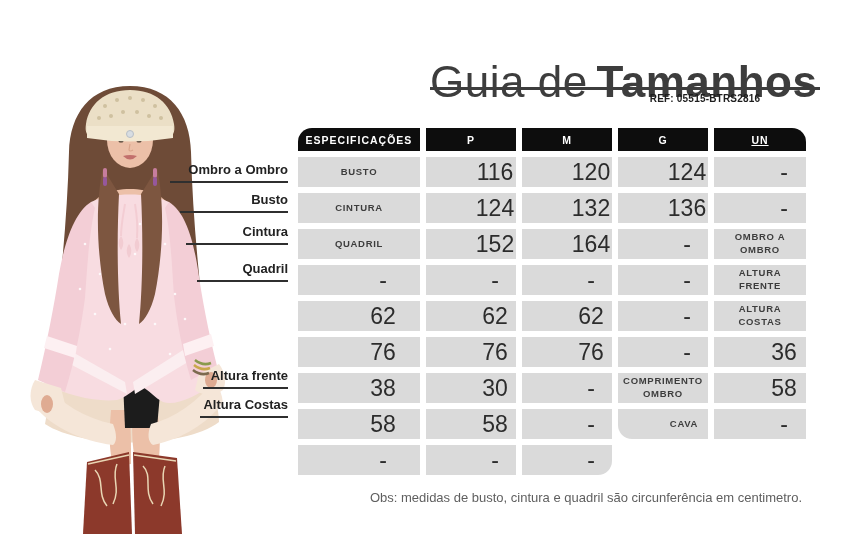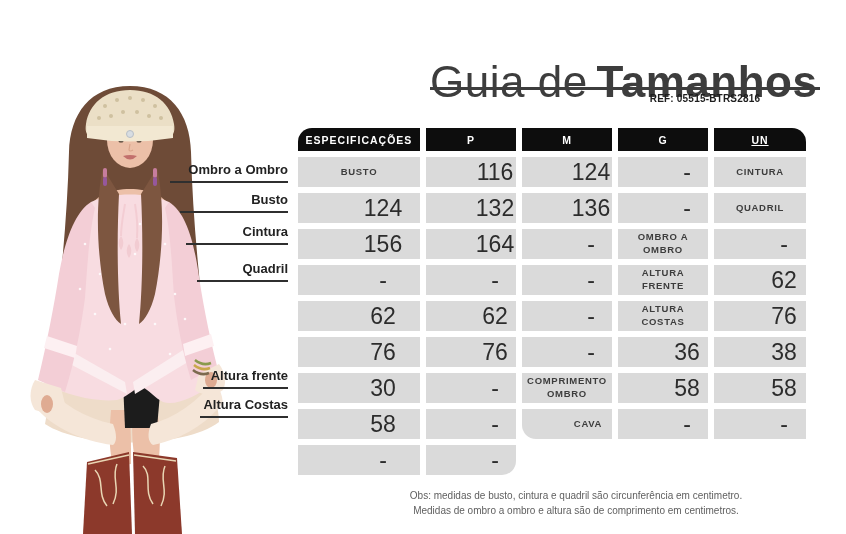--- a/index.html
+++ b/index.html
@@ -49,22 +49,22 @@
   .size-table > div{display:flex;align-items:center;justify-content:center;}
   .th{background:var(--table-header-bg);color:#fff;font-size:10.5px;font-weight:700;letter-spacing:1px;}
   .c-first{border-top-left-radius:14px;}
   .c-last{border-top-right-radius:14px;text-decoration:underline;}
   .tl{background:var(--table-cell-bg);color:#3d3d3d;font-size:9.5px;font-weight:700;
     letter-spacing:.7px;text-align:center;line-height:1.35;padding:0 6px;}
   .tv{background:var(--table-cell-bg);color:#2c2c2c;font-size:23px;font-weight:300;padding-left:48px;}
   .b-first{border-bottom-left-radius:14px;padding-left:48px;}
   .b-last{border-bottom-right-radius:14px;}
   
-  .note{position:absolute;left:350px;top:488px;width:452px;text-align:center;
-    font-size:10px;color:var(--note-color);line-height:1.5;}
+  .note{position:absolute;left:350px;top:488px;width:452px;text-align:right;
+    font-size:13px;color:var(--note-color);line-height:1.5;}
   
   .figure{position:absolute;left:25px;top:84px;width:212px;height:450px;}
   .hair{fill:var(--hair-brown);} .hairf{fill:var(--hair-brown-light);}
   .skin{fill:var(--skin);} .skind{fill:var(--skin-deep);}
   .pink{fill:var(--blouse-pink);} .pinkd{fill:var(--blouse-pink-deep);}
   .cream{fill:var(--ruffle-cream);} .creamd{fill:var(--ruffle-cream-deep);}
   .boot{fill:var(--boot-red);} .stitch{stroke:var(--boot-stitch);fill:none;stroke-width:1.5;}
   .cap{fill:var(--headband-cream);}
 </style>
 </head>
@@ -212,31 +212,32 @@
 
   <div class="size-table">
     <div class="th c-first">ESPECIFICAÇÕES</div>
     <div class="th">P</div>
     <div class="th">M</div>
     <div class="th">G</div>
     <div class="th c-last">UN</div>
 
     <div class="tl">BUSTO</div>
     <div class="tv">116</div>
+    <div class="tv">120</div>
     <div class="tv">124</div>
     <div class="tv">-</div>
 
     <div class="tl">CINTURA</div>
     <div class="tv">124</div>
     <div class="tv">132</div>
     <div class="tv">136</div>
     <div class="tv">-</div>
 
     <div class="tl">QUADRIL</div>
-    <div class="tv">156</div>
+    <div class="tv">152</div>
     <div class="tv">164</div>
     <div class="tv">-</div>
 
     <div class="tl">OMBRO A OMBRO</div>
     <div class="tv">-</div>
     <div class="tv">-</div>
     <div class="tv">-</div>
     <div class="tv">-</div>
 
     <div class="tl">ALTURA FRENTE</div>
@@ -264,16 +265,15 @@
 
     <div class="tl b-first">CAVA</div>
     <div class="tv">-</div>
     <div class="tv">-</div>
     <div class="tv">-</div>
     <div class="tv b-last">-</div>
   </div>
 
   <div class="note">
     <div>Obs: medidas de busto, cintura e quadril são circunferência em centimetro.</div>
-    <div>Medidas de ombro a ombro e altura são de comprimento em centimetros.</div>
   </div>
 
 </div>
 
 </body></html>

